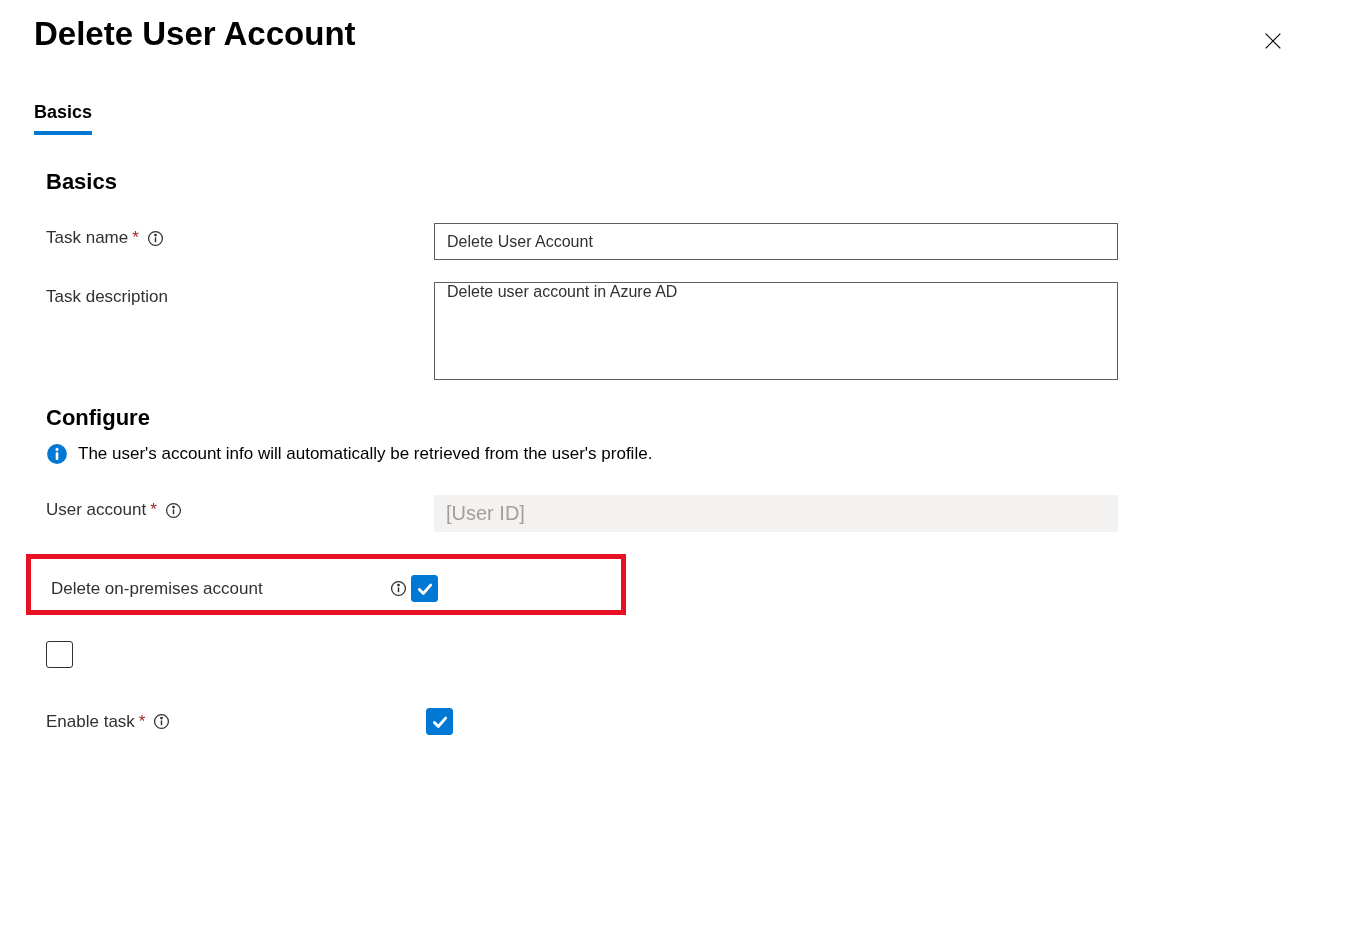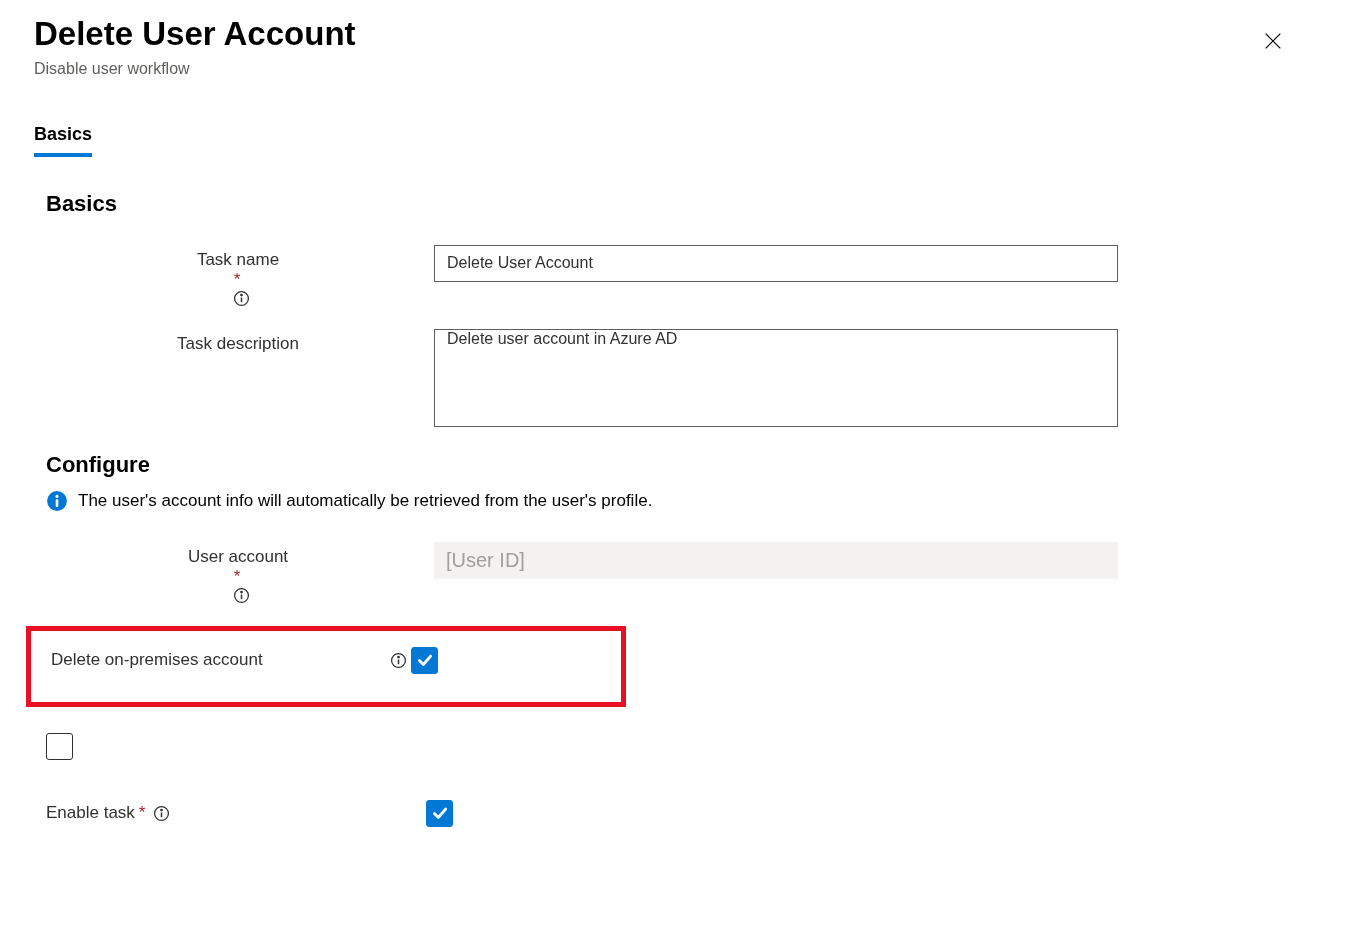--- a/index.html
+++ b/index.html
@@ -98,21 +98,20 @@
       align-items: flex-start;
       margin-bottom: 22px;
     }
     .form-label {
       width: 388px;
       display: flex;
       align-items: center;
       font-size: 17px;
       color: #323130;
       padding-top: 5px;
-      flex-direction: column;
     }
     .form-label-text {
       margin-right: 4px;
     }
     .required {
       color: #a4262c;
       margin-right: 6px;
     }
     .info-icon {
       display: inline-flex;
@@ -214,21 +213,21 @@
       display: block;
     }
     .checkbox svg {
       display: none;
       width: 18px;
       height: 18px;
       color: #ffffff;
     }
     .highlight-box {
       border: 5px solid #e81123;
-      padding: 16px 0 28px 0;
+      padding: 16px 0 8px 0;
       margin-left: -20px;
       padding-left: 20px;
       margin-bottom: 26px;
       width: 600px;
     }
     .highlight-box .checkbox-row {
       margin-bottom: 0;
     }
     .highlight-box .checkbox-label {
       width: 360px;
@@ -236,21 +235,20 @@
     .highlight-box .checkbox-label .info-icon {
       margin-right: 4px;
     }
   </style>
 </head>
 <body>
 
 <div class="header">
   <div class="title-block">
     <h1 class="page-title">Delete User Account</h1>
-    <div class="subtitle">Disable user workflow</div>
   </div>
   <button class="close-btn">
     <svg viewBox="0 0 24 24" fill="none" stroke="#000000" stroke-width="1.3">
       <line x1="4" y1="4" x2="20" y2="20"></line>
       <line x1="20" y1="4" x2="4" y2="20"></line>
     </svg>
   </button>
 </div>
 
 <div class="tabs">

